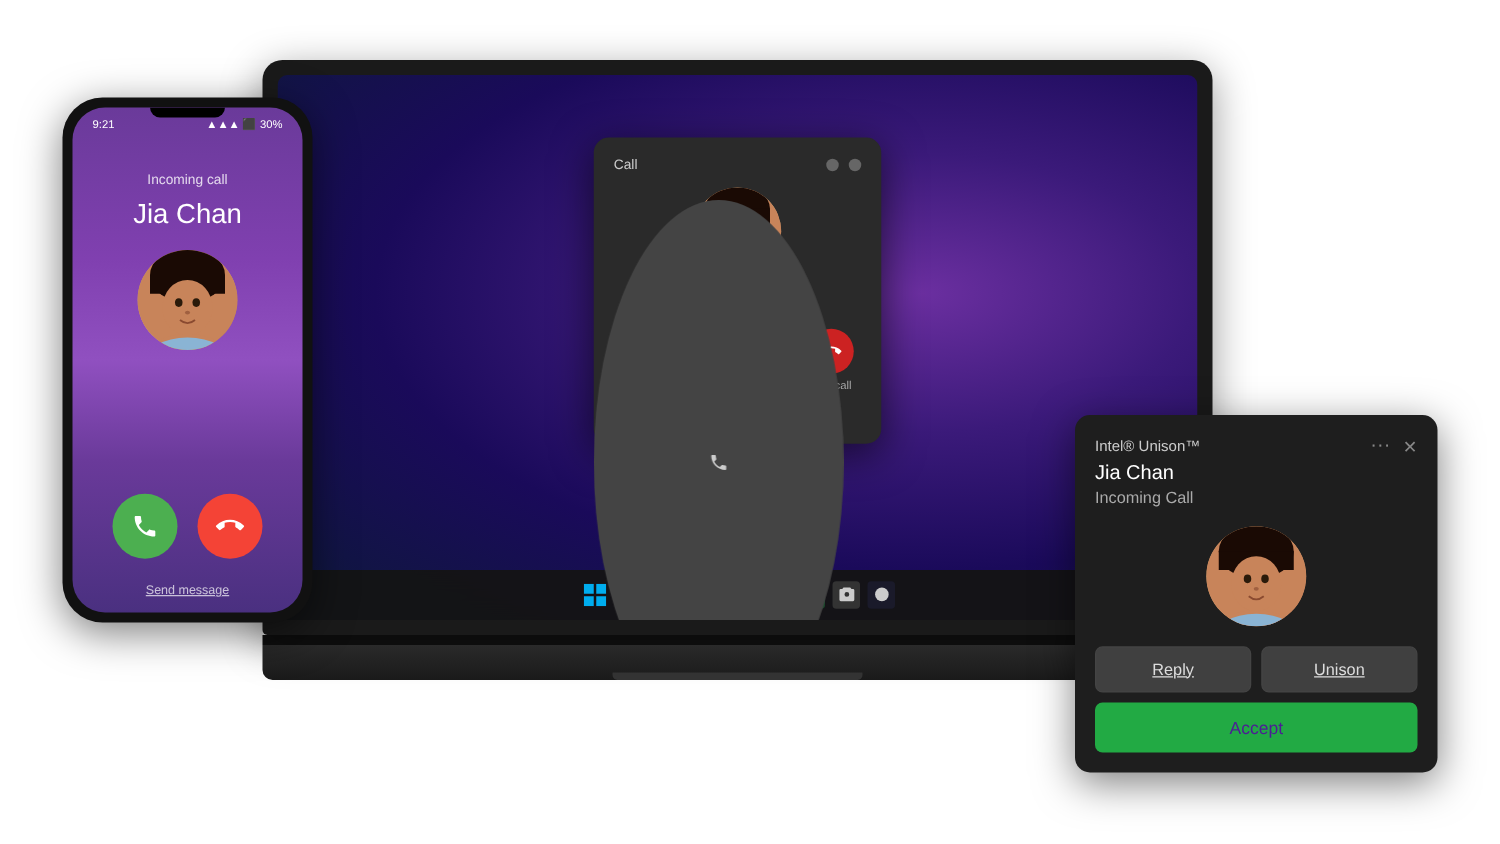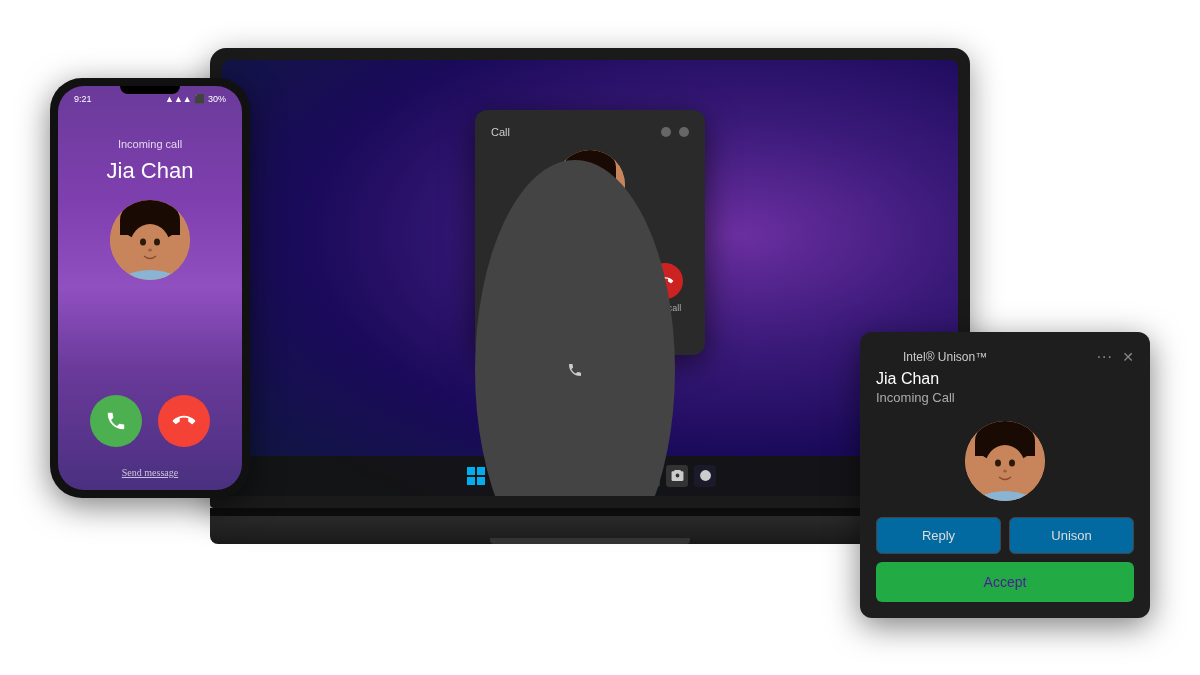--- a/index.html
+++ b/index.html
@@ -318,42 +318,40 @@
     }
 
     .phone-action-btn.accept { background: #4caf50; color: #fff; }
     .phone-action-btn.decline { background: #f44336; color: #fff; }
 
     .phone-send-msg {
       color: rgba(255,255,255,0.7);
       font-size: 10px;
       margin-bottom: 12px;
       text-decoration: underline;
-      font-family: Liberation Serif, serif;
     }
 
     
     .notification-card {
       position: absolute;
       right: 0;
       bottom: 30px;
       width: 290px;
       background: #1e1e1e;
       border-radius: 12px;
       padding: 16px;
       box-shadow: 0 8px 32px rgba(0,0,0,0.5);
       z-index: 3;
     }
 
     .notif-header {
       display: flex;
       align-items: center;
       justify-content: space-between;
       margin-bottom: 4px;
-      margin-left: 27px;
     }
 
     .notif-app-name {
       color: #ccc;
       font-size: 12px;
     }
 
     .notif-controls {
       display: flex;
       gap: 10px;
@@ -400,25 +398,26 @@
       display: flex;
       gap: 8px;
       margin-bottom: 8px;
     }
 
     .notif-action-btn {
       flex: 1;
       padding: 10px;
       border-radius: 6px;
       border: 1px solid #444;
-      background: #0369a1;
+      background: #404040;
       color: #ddd;
       font-size: 13px;
       cursor: pointer;
       text-align: center;
+      text-decoration: underline;
     }
 
     .notif-accept-btn {
       width: 100%;
       padding: 12px;
       border-radius: 6px;
       border: none;
       background: #22aa44;
       color: #4c1d95;
       font-size: 14px;

